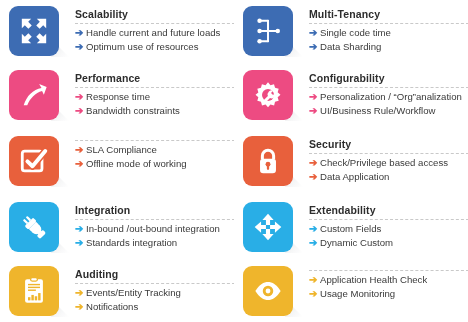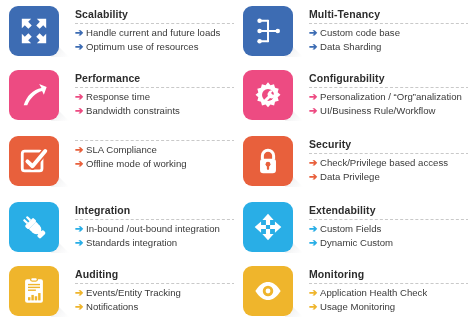--- a/index.html
+++ b/index.html
@@ -160,21 +160,21 @@
     </svg>
         </div>
     </div>
     <div class="body">
       <div class="title">Multi-Tenancy</div>
       <div class="rule"></div>
       <ul class="bullets">
 
           <li class="bullet">
             <span class="arrow" style="color: rgb(61, 108, 179);">➔</span>
-            <span class="btext">Custom code base</span>
+            <span class="btext">Single code time</span>
           </li>
           <li class="bullet">
             <span class="arrow" style="color: rgb(61, 108, 179);">➔</span>
             <span class="btext">Data Sharding</span>
           </li>
       </ul>
     </div>
     </div>
     <div class="card">
     <div class="tile-wrap">
@@ -271,21 +271,21 @@
       <div class="title">Security</div>
       <div class="rule"></div>
       <ul class="bullets">
 
           <li class="bullet">
             <span class="arrow" style="color: rgb(232, 96, 60);">➔</span>
             <span class="btext">Check/Privilege based access</span>
           </li>
           <li class="bullet">
             <span class="arrow" style="color: rgb(232, 96, 60);">➔</span>
-            <span class="btext">Data Privilege</span>
+            <span class="btext">Data Application</span>
           </li>
       </ul>
     </div>
     </div>
     <div class="card">
     <div class="tile-wrap">
       <div class="tile-shadow"></div>
       <div class="tile" style="background: rgb(41, 174, 230);">
     <svg width="30" height="30" viewBox="0 0 32 32" fill="#fff">
       <g transform="rotate(-45 16 16)">
@@ -384,21 +384,20 @@
       <div class="tile-shadow"></div>
       <div class="tile" style="background: rgb(239, 181, 44);">
     <svg width="30" height="30" viewBox="0 0 32 32">
       <path d="M2.5 16 C7 9 11.5 6.4 16 6.4 C20.5 6.4 25 9 29.5 16 C25 23 20.5 25.6 16 25.6 C11.5 25.6 7 23 2.5 16 Z" fill="#fff"></path>
       <circle cx="16" cy="16" r="5.6" fill="#EFB52C"></circle>
       <circle cx="16" cy="16" r="2.6" fill="#fff"></circle>
     </svg>
         </div>
     </div>
     <div class="body">
-      <div class="title">Monitoring</div>
       <div class="rule"></div>
       <ul class="bullets">
 
           <li class="bullet">
             <span class="arrow" style="color: rgb(239, 181, 44);">➔</span>
             <span class="btext">Application Health Check</span>
           </li>
           <li class="bullet">
             <span class="arrow" style="color: rgb(239, 181, 44);">➔</span>
             <span class="btext">Usage Monitoring</span>

